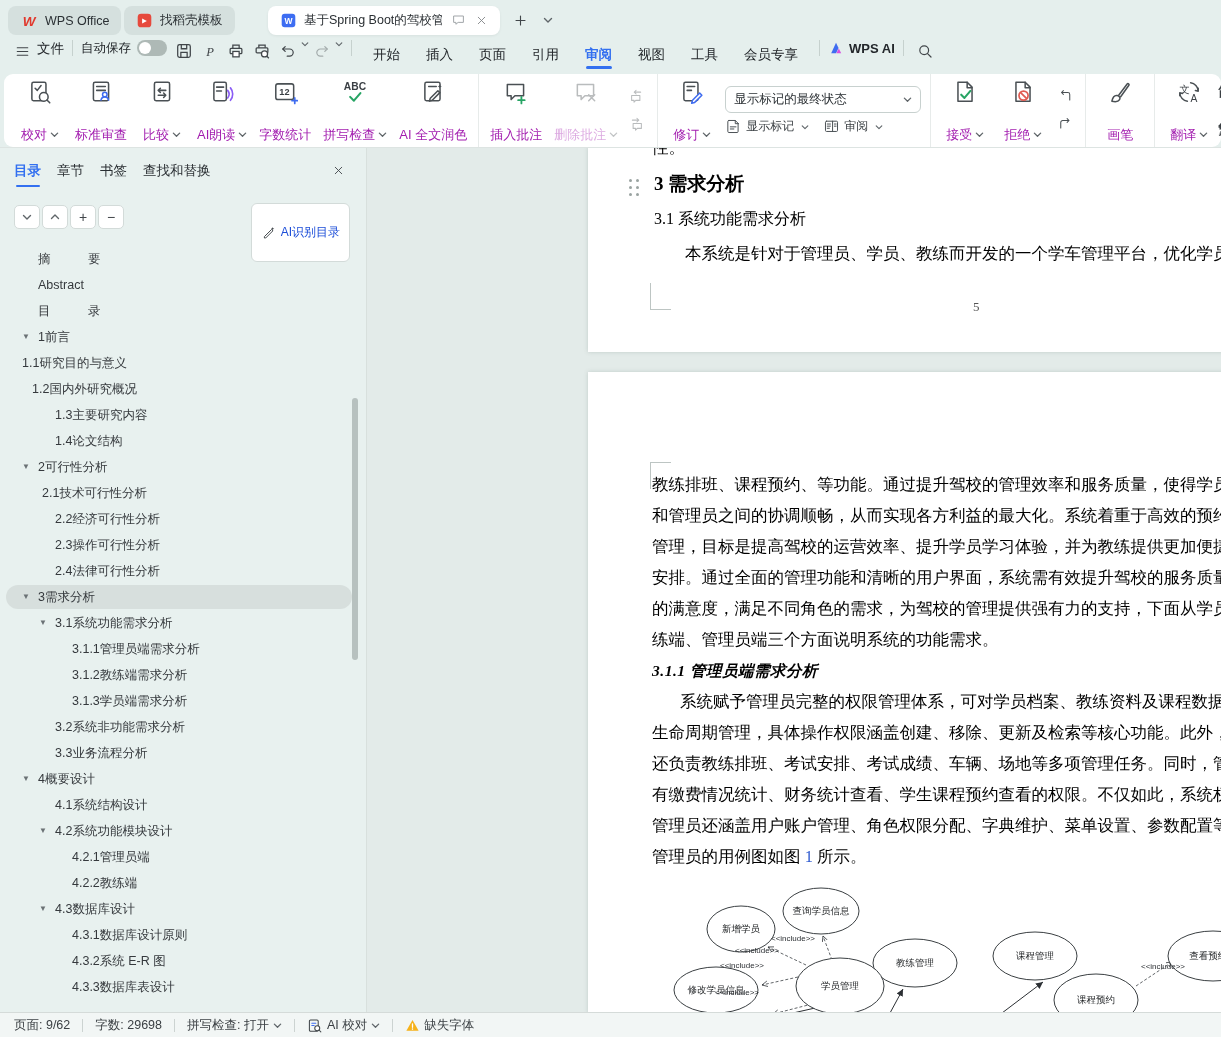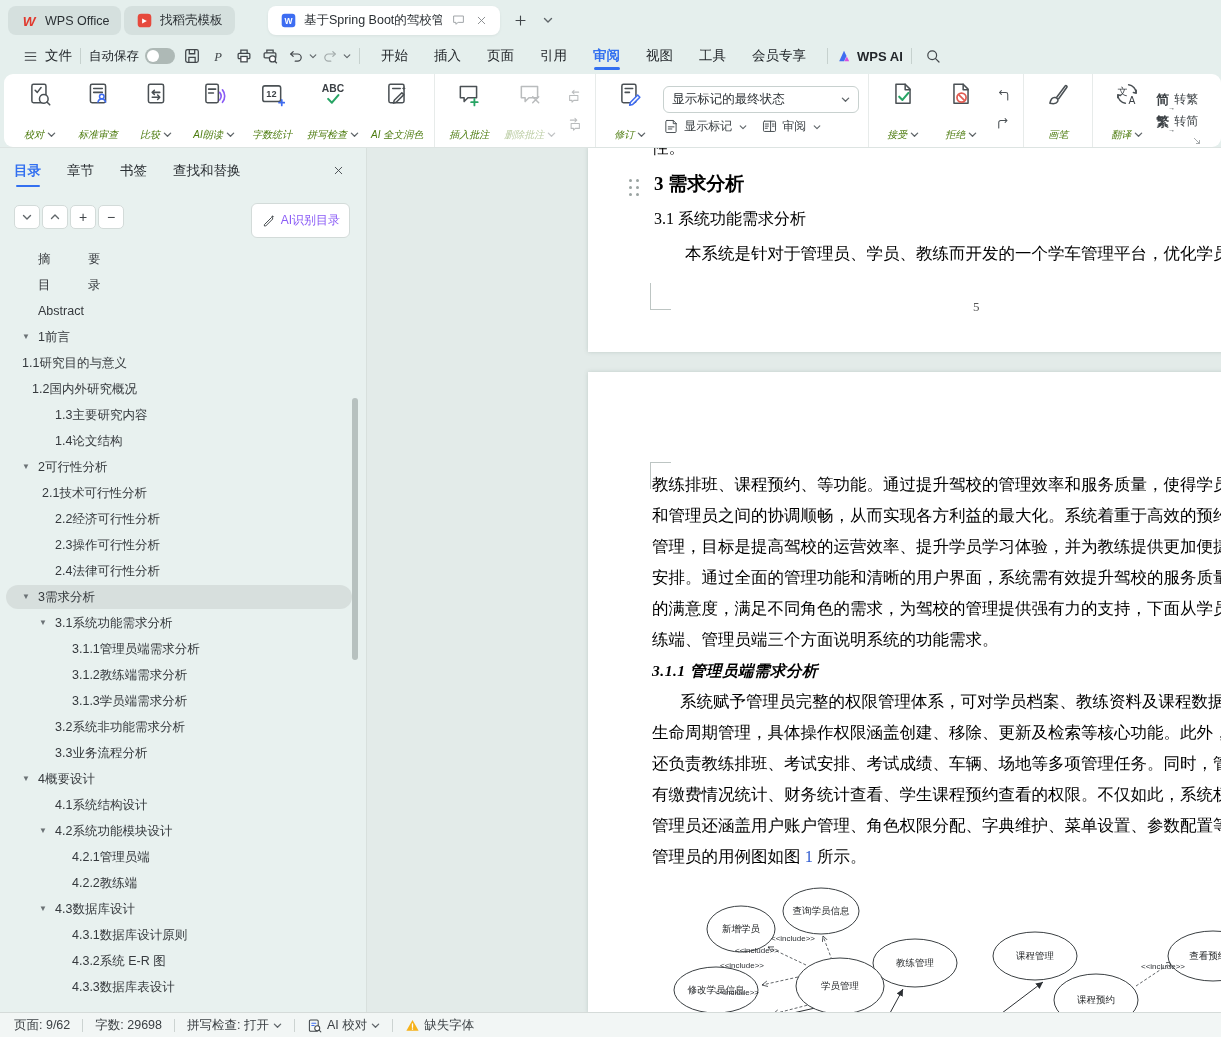--- a/index.html
+++ b/index.html
@@ -10,64 +10,64 @@
   .nowrap{white-space:nowrap;}
   svg{display:block;}
   
   #titlebar{left:0;top:0;width:1221px;height:40px;}
   .ttab{position:absolute;top:6px;height:29px;border-radius:8px;display:flex;align-items:center;
         gap:7px;padding:0 12px;font-size:12.5px;background:#d5e0de;color:#2a2f33;cursor:default;}
   .ttab.active{background:#ffffff;box-shadow:0 1px 3px rgba(0,0,0,.06);}
   .ttab .tclose{margin-left:2px;opacity:.65;}
   .tbtn{position:absolute;top:8px;width:24px;height:24px;display:flex;align-items:center;justify-content:center;border-radius:5px;}
   
-  #menubar{left:0;top:40px;width:1135px;height:32px;display:flex;align-items:center;font-size:13.5px;margin-left:8px;}
+  #menubar{left:0;top:40px;width:1135px;height:32px;display:flex;align-items:flex-start;font-size:13.5px;}
   .mb-sep{width:1px;height:16px;background:#c6d1ce;margin:0 8px;}
   .mb-icon{width:24px;height:22px;display:flex;align-items:center;justify-content:center;border-radius:4px;margin:0 1px;}
   .mb-icon.dim{opacity:.4;}
   .menu-item{padding:0 13px;height:30px;display:flex;align-items:center;position:relative;}
   .menu-item.active{color:#3370f0;font-weight:bold;}
   .menu-item.active:after{content:"";position:absolute;left:50%;transform:translateX(-50%);bottom:1px;width:26px;height:3px;border-radius:2px;background:#3370f0;}
   .toggle{width:30px;height:16px;border-radius:9px;background:#aeb9b6;position:relative;margin:0 4px 0 6px;}
   .toggle .knob{position:absolute;left:2px;top:2px;width:12px;height:12px;border-radius:50%;background:#fff;}
   .chev{display:inline-block;margin-left:3px;}
   
   #ribbon{left:4px;top:74px;width:1213px;height:73px;background:#fff;border-radius:9px;
           display:flex;align-items:stretch;padding:0 2px;}
   #ribbonline{left:0;top:147px;width:1221px;height:1px;background:#dde4e2;}
   .rgroup{display:flex;align-items:center;padding:0 5px;position:relative;}
   .rgroup + .rgroup{border-left:1px solid #e7ebea;}
   .rbig{display:flex;flex-direction:column;align-items:center;justify-content:center;gap:21px;
         padding:4px 6px;border-radius:6px;min-width:46px;}
   .rbig .ric{height:27px;display:flex;align-items:flex-end;justify-content:center;}
-  .rbig .rlb{font-size:10px;color:#4d7c0f;display:flex;align-items:center;white-space:nowrap;font-style:italic;}
+  .rbig .rlb{font-size:13px;color:#a21caf;display:flex;align-items:center;white-space:nowrap;}
   .rbig.disabled,.smallcol.disabled{opacity:.38;}
   .smallcol{display:flex;flex-direction:column;gap:8px;padding:0 4px;}
   .smallcol .sic{width:20px;height:20px;display:flex;align-items:center;justify-content:center;}
   .rstack{display:flex;flex-direction:column;gap:5px;justify-content:center;padding:2px 4px;}
   .rselect{display:flex;align-items:center;justify-content:space-between;width:178px;height:25px;
            border:1px solid #c8d1cf;border-radius:6px;padding:0 8px;font-size:12.5px;color:#2a2f33;background:#fff;}
   .rrow{display:flex;gap:14px;}
   .rinline{display:flex;align-items:center;gap:4px;font-size:12px;color:#3b4044;white-space:nowrap;}
   .zhstack{display:flex;flex-direction:column;gap:4px;justify-content:center;}
   .zhrow{display:flex;align-items:center;gap:4px;font-size:12px;color:#3b4044;}
   .zhglyph{font-size:13px;font-weight:bold;position:relative;margin-right:1px;}
   .zhglyph:after{content:"→";position:absolute;right:-6px;bottom:-2px;font-size:7px;}
   .gexpand{position:absolute;right:2px;bottom:2px;opacity:.55;}
   
   #sidebar{left:0;top:148px;width:366px;height:864px;background:#e8f1ef;border-right:1px solid #d8e0dd;}
-  .stabs{position:absolute;left:14px;top:14px;display:flex;gap:26px;font-size:13.5px;color:#2a2f33;}
+  .stabs{position:absolute;left:14px;top:14px;display:flex;gap:16px;font-size:13.5px;color:#2a2f33;}
   .stab{position:relative;padding-bottom:7px;}
   .stab.active{color:#3370f0;font-weight:bold;}
   .stab.active:after{content:"";position:absolute;left:2px;bottom:0;width:24px;height:2.5px;border-radius:2px;background:#3370f0;}
   .sclose{position:absolute;right:18px;top:12px;width:20px;height:20px;display:flex;align-items:center;justify-content:center;}
   .sbtn{position:absolute;top:57px;width:24px;height:22px;background:#fff;border:1px solid #d3dbd9;border-radius:5px;
         display:flex;align-items:center;justify-content:center;font-size:12px;color:#41464a;}
   .aibtn{position:absolute;right:16px;top:55px;height:25px;background:#fff;border:1px solid #d3dbd9;border-radius:6px;
-         display:flex;align-items:center;gap:5px;padding:4px 9px;font-size:12px;color:#8b5cf6;}
+         display:flex;align-items:center;gap:5px;padding:16px 9px;font-size:12px;color:#1d4ed8;}
   #toc{position:absolute;left:0;top:98px;width:360px;height:766px;overflow:hidden;}
   .trow{position:relative;height:26px;display:flex;align-items:center;font-size:12.5px;color:#35393d;white-space:nowrap;}
   .trow .pill{position:absolute;left:6px;right:8px;top:1px;bottom:1px;border-radius:12px;background:#d7dfdd;}
   .trow .arr{position:absolute;font-size:8px;color:#6b7275;top:8px;}
   .trow .lbl{position:relative;}
   #sscroll{position:absolute;left:352px;top:250px;width:6px;height:262px;border-radius:3px;background:#b7c1bf;}
   
   #canvas{left:367px;top:148px;width:854px;height:864px;background:#e3ebe9;overflow:hidden;}
   .page{position:absolute;left:221px;width:800px;background:#fff;box-shadow:0 0 4px rgba(90,110,105,.25);overflow:hidden;}
   #page1{top:-1px;height:205px;}
@@ -550,24 +550,24 @@
             <path d="M15.5 2.8l.6 1.6 1.6.6-1.6.6-.6 1.6-.6-1.6-1.6-.6 1.6-.6z" fill="#41464a"></path>
           </svg>
         </span>
       <span>AI识别目录</span>
     </div>
     <div id="toc">
         <div class="trow">
           <span class="lbl" style="margin-left: 38px;">摘　　　要</span>
         </div>
         <div class="trow">
+          <span class="lbl" style="margin-left: 38px;">Abstract</span>
+        </div>
+        <div class="trow">
           <span class="lbl" style="margin-left: 38px;">目　　　录</span>
-        </div>
-        <div class="trow">
-          <span class="lbl" style="margin-left: 38px;">Abstract</span>
         </div>
         <div class="trow">
           <span class="arr" style="left: 22px;">▼</span>
           <span class="lbl" style="margin-left: 38px;">1前言</span>
         </div>
         <div class="trow">
           <span class="lbl" style="margin-left: 22px; text-align: center;">1.1研究目的与意义</span>
         </div>
         <div class="trow">
           <span class="lbl" style="margin-left: 32px;">1.2国内外研究概况</span>

